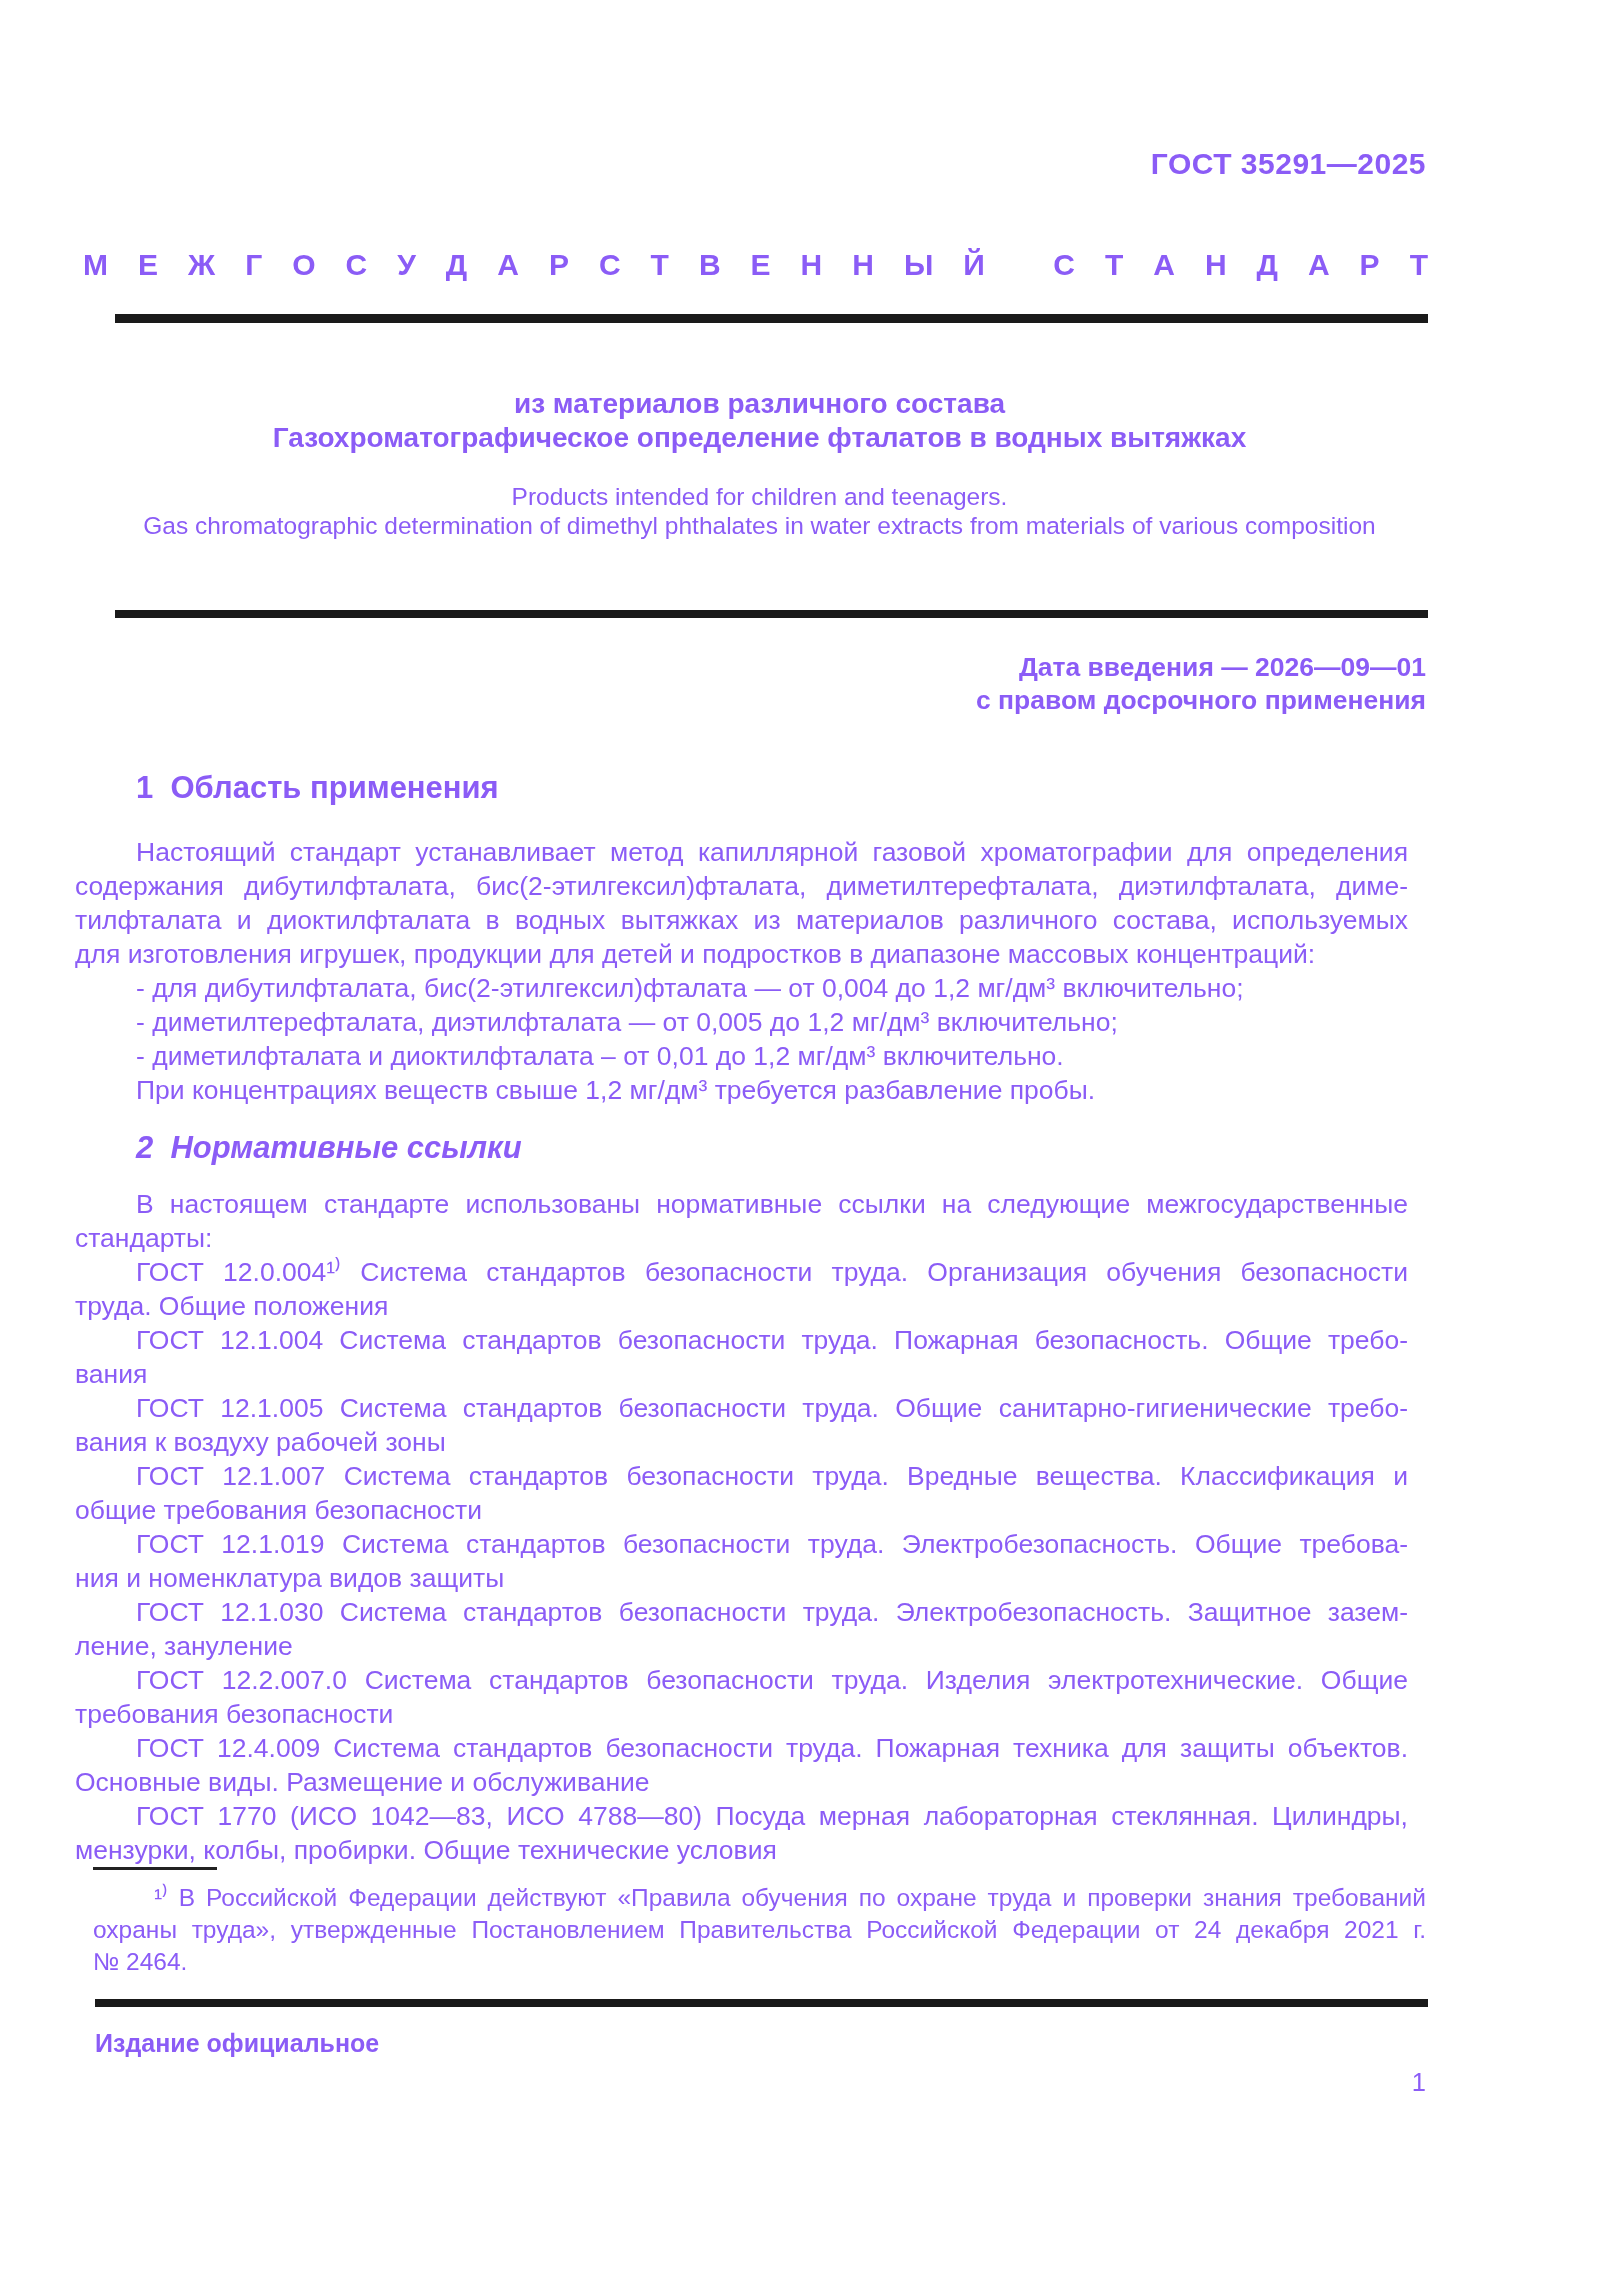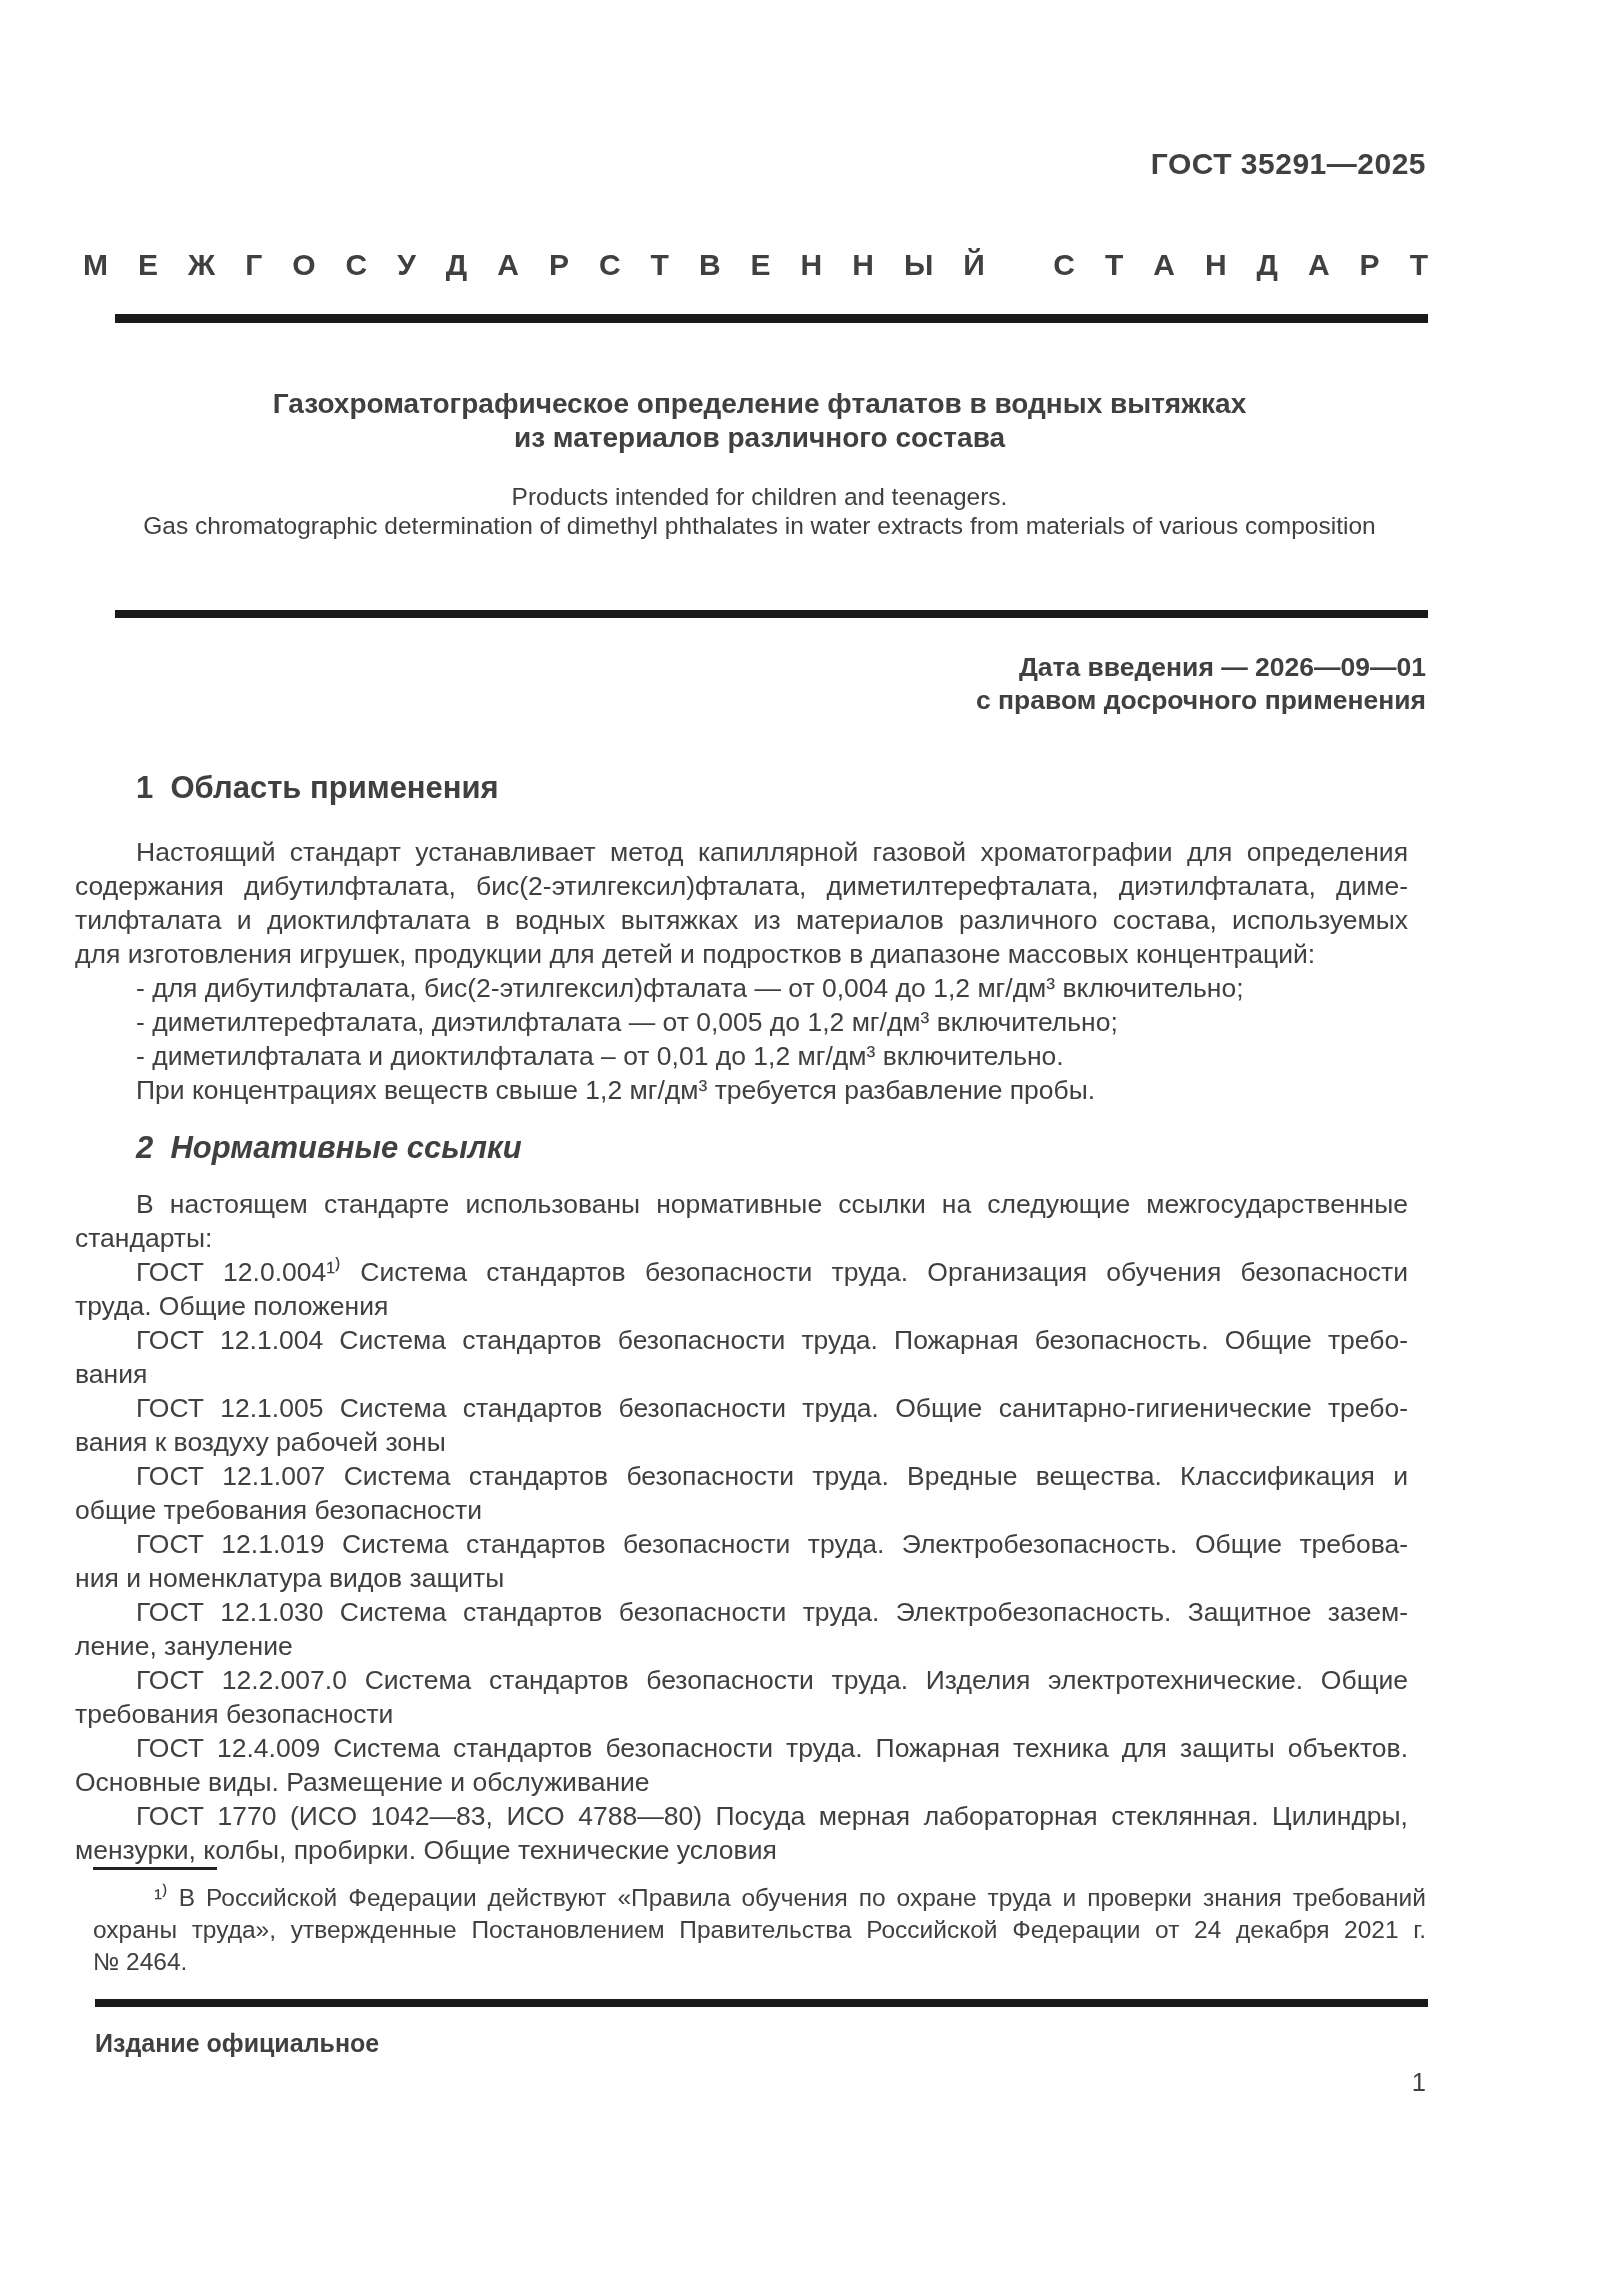--- a/index.html
+++ b/index.html
@@ -1,21 +1,21 @@
 <!DOCTYPE html>
 <html lang="ru"><head>
 <meta charset="utf-8">
 <style>
   html, body { margin: 0; padding: 0; background: #ffffff; }
   .page {
     position: relative;
     width: 1621px;
     height: 2278px;
     background: #ffffff;
-    color: #404040;
+    color: #8b5cf6;
     font-family: "Liberation Sans", sans-serif;
     overflow: hidden;
   }
   .rule { position: absolute; background: #1a1a1a; }
   .rule-top    { top: 314px;  left: 115px; width: 1313px; height: 8.8px; }
   .rule-mid    { top: 610px;  left: 115px; width: 1313px; height: 7.8px; }
   .rule-bottom { top: 1999px; left: 95px;  width: 1333px; height: 7.8px; }
 
   .doc-code {
     position: absolute; top: 147px; right: 195px;
@@ -79,22 +79,22 @@
 <div class="page">
 
   <div class="doc-code">ГОСТ 35291—2025</div>
 
   <div class="banner"><span>М</span><span>Е</span><span>Ж</span><span>Г</span><span>О</span><span>С</span><span>У</span><span>Д</span><span>А</span><span>Р</span><span>С</span><span>Т</span><span>В</span><span>Е</span><span>Н</span><span>Н</span><span>Ы</span><span>Й</span><span> </span><span>С</span><span>Т</span><span>А</span><span>Н</span><span>Д</span><span>А</span><span>Р</span><span>Т</span></div>
 
   <div class="rule rule-top"></div>
 
   <div class="title-block">
     <div class="title-sub">
+      <div>из материалов различного состава</div>
       <div>Газохроматографическое определение фталатов в водных вытяжках</div>
-      <div>из материалов различного состава</div>
     </div>
     <div class="title-en">
       <div>Products intended for children and teenagers.</div>
       <div>Gas chromatographic determination of dimethyl phthalates in water extracts from materials of various composition</div>
     </div>
   </div>
 
   <div class="rule rule-mid"></div>
 
   <div class="date-block">

